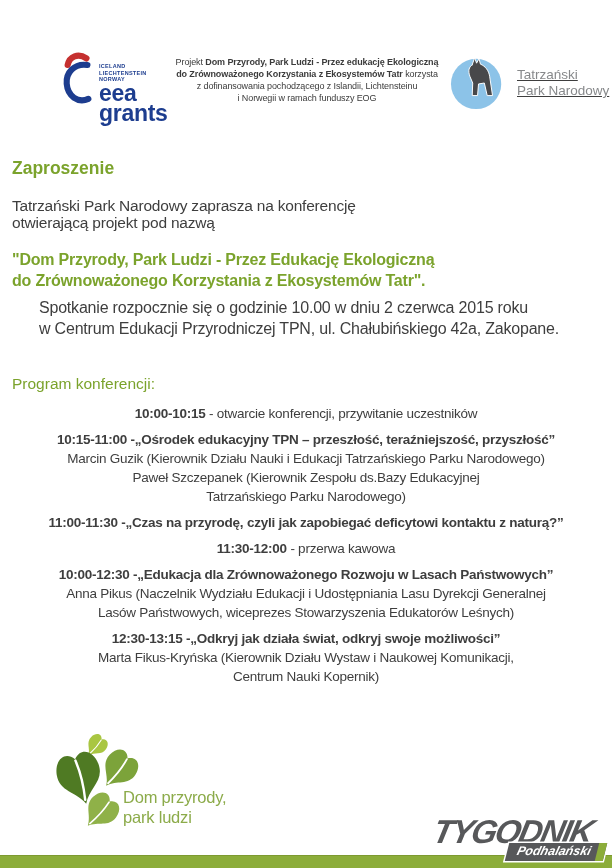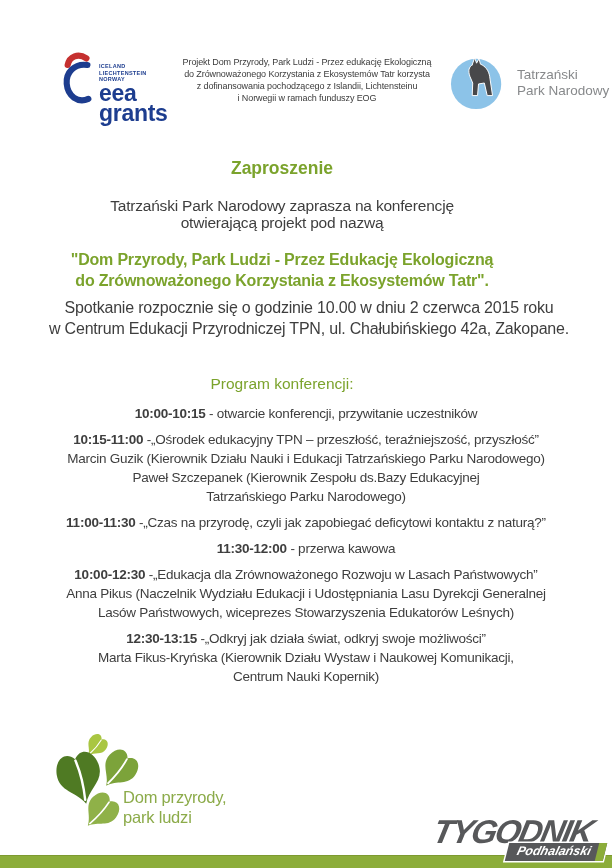--- a/index.html
+++ b/index.html
@@ -13,38 +13,38 @@
   .eea-text { padding-top:13px; }
   .eea-countries {
     font-size:5.5px; line-height:6.5px; font-weight:bold; letter-spacing:.3px;
     color:#1d3d8f; white-space:pre-line;
   }
   .eea-word { font-size:23px; line-height:20px; color:#1d3d8f; font-weight:600; letter-spacing:-0.3px; }
   .project-note {
     position:absolute; left:172px; top:56px; width:270px; text-align:center;
     font-size:9px; line-height:12px; letter-spacing:-0.1px; color:#3b3b3b;
   }
-  .project-note strong { font-weight:normal; }
-  .tpn-logo { position:absolute; left:450px; top:54px; display:flex; align-items:center; gap:9px; }
+  .project-note strong { font-weight:bold; }
+  .tpn-logo { position:absolute; left:450px; top:54px; display:flex; align-items:center; gap:9px;text-decoration:underline; }
   .tpn-mark { width:58px; height:58px; }
   .tpn-name { font-size:13.5px; line-height:16px; color:#87898b; letter-spacing:0; }
   
-  .cblock { position:absolute; left:0; width:564px; text-align:center; white-space:pre-line; }
+  .cblock { position:absolute; left:12px; width:564px; text-align:left; white-space:pre-line; }
   .title-zaproszenie { top:158px; font-size:17.5px; font-weight:bold; color:#7ba32c; }
   .intro   { top:197px; font-size:15.5px; line-height:17px; letter-spacing:-0.2px; }
   .project-title { top:249px; font-size:16px; line-height:21px; font-weight:bold; color:#7ba32c; letter-spacing:-0.2px; }
   .details { top:297px; font-size:16px; line-height:21px; letter-spacing:-0.2px;padding-left:27px; }
   .program-heading { top:375px; font-size:15.5px; color:#7ba32c; }
   
   .program { position:absolute; left:0; top:404px; width:612px; text-align:center;
              font-size:13.5px; line-height:19px; letter-spacing:-0.25px; }
   .prog-item { margin-bottom:7px; }
   .prog-line { white-space:nowrap; }
   .prog-time { font-weight:bold; }
-  .prog-title-bold { font-weight:normal;margin-top:8px; }
+  .prog-title-bold { font-weight:bold;margin-top:8px; }
   .speakers { white-space:pre-line; }
   
   .leaves-mark { position:absolute; left:50px; top:722px; width:95px; height:110px; }
   .leaves-text { position:absolute; left:123px; top:787px; font-size:16.5px; line-height:20px;
                  color:#8cab4a; letter-spacing:-0.2px; }
   .bottom-bar { position:absolute; left:0; bottom:0; width:612px; height:12px;
                 background:#8cad3a; border-top:1px solid #7d9a30; z-index:1; }
   .tygodnik { position:absolute; right:0px; top:812px; width:195px; height:56px; z-index:2; }
   .tygodnik-svg { width:195px; height:40px; display:block; }
   .podhalanski-box {

